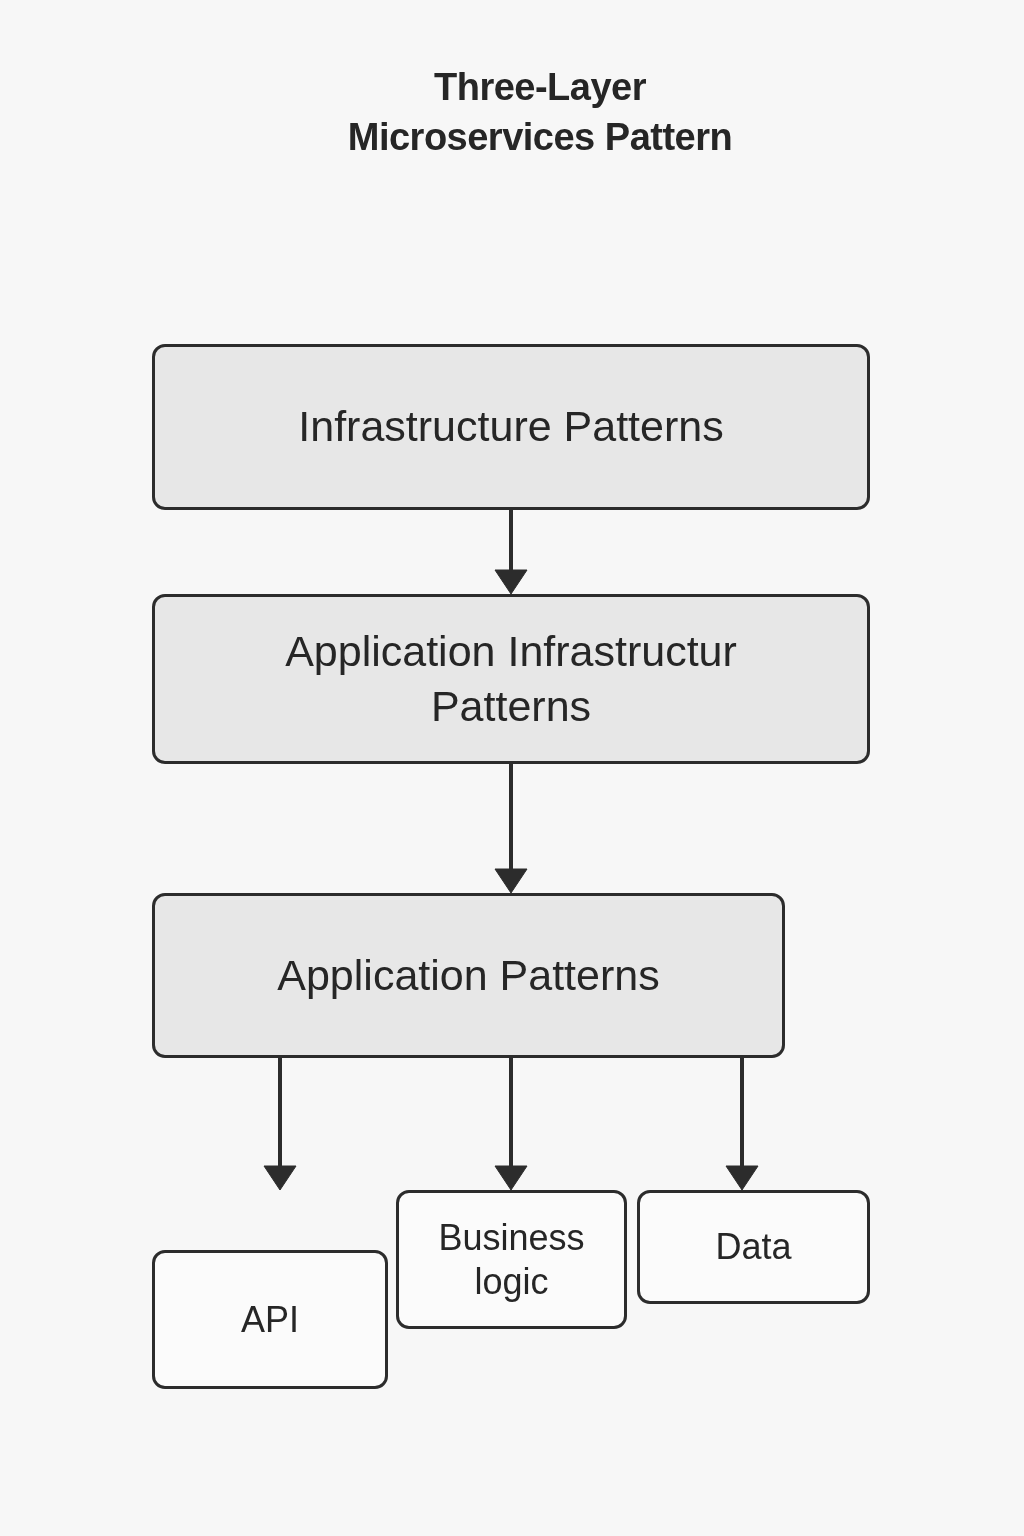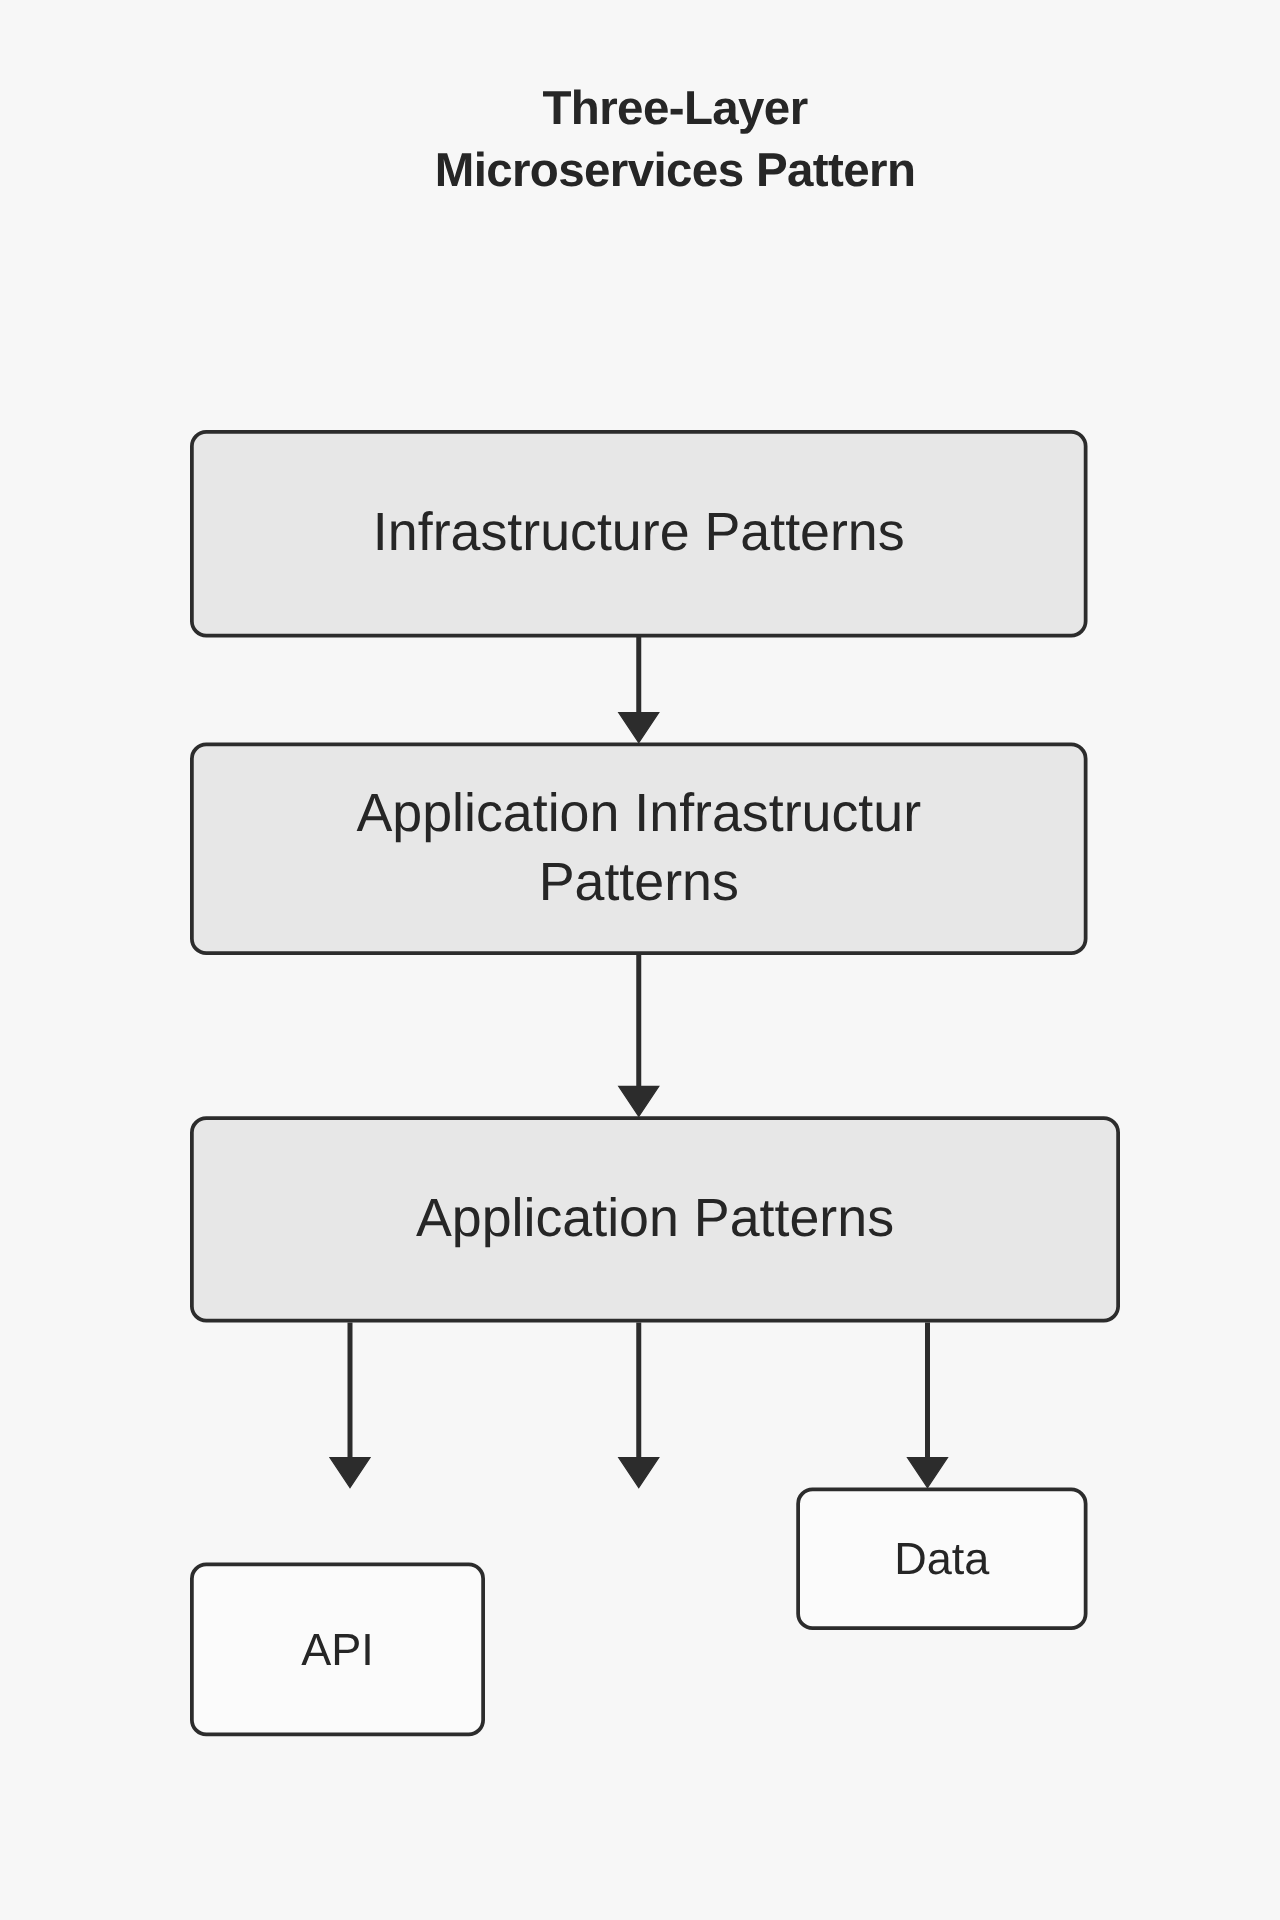--- a/index.html
+++ b/index.html
@@ -57,21 +57,21 @@
   #node-infrastructure {
     left: 152px; top: 302px;
     width: 718px; height: 166px; margin-top: 42px;
   }
   #node-app-infrastructure {
     left: 152px; top: 594px;
     width: 718px; height: 170px; text-align: center;
   }
   #node-application {
     left: 152px; top: 893px;
-    width: 744px; height: 165px;
+    width: 633px; height: 165px;
   }
   #node-api {
     left: 152px; top: 1250px;
     width: 236px; height: 139px;
   }
   #node-business-logic {
     left: 396px; top: 1190px;
     width: 231px; height: 139px;
   }
   #node-data {
@@ -123,18 +123,22 @@
   </div>
 
   <div class="node layer-node" id="node-application">
     <span>Application Patterns</span>
   </div>
 
   <div class="node leaf-node" id="node-api">
     <span>API</span>
   </div>
 
+  <div class="node leaf-node" id="node-business-logic">
+    <span>Business
+logic</span>
+  </div>
 
   <div class="node leaf-node" id="node-data">
     <span>Data</span>
   </div>
 
 </div>
 
 </body></html>

